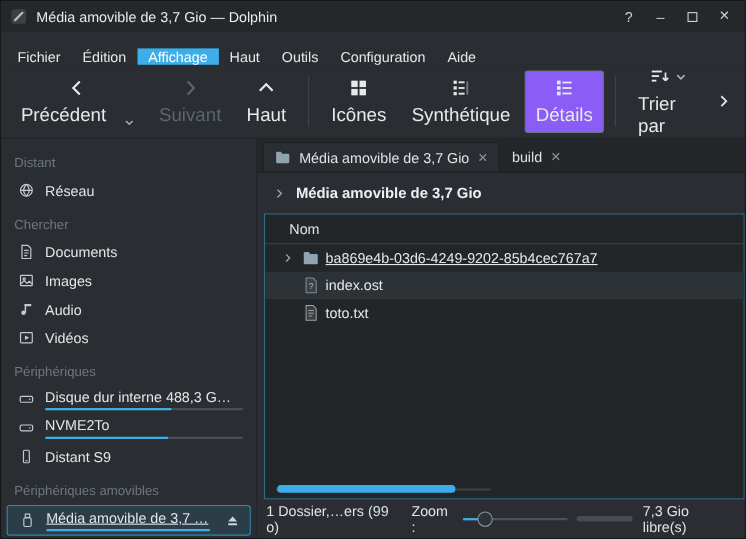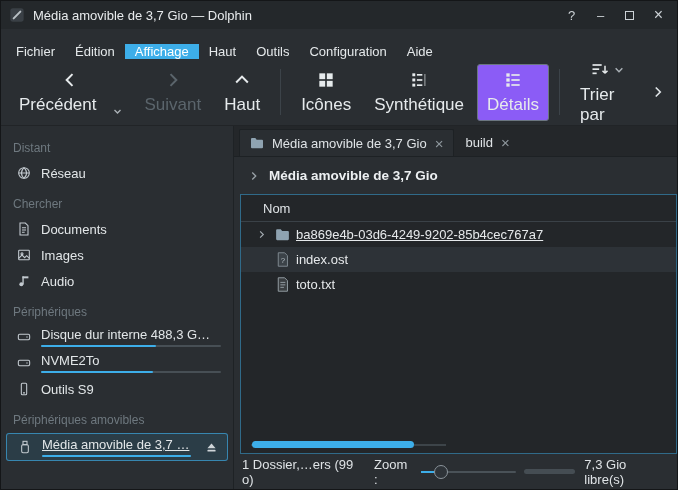--- a/index.html
+++ b/index.html
@@ -266,20 +266,29 @@
       <div class="sitem">
         <span class="sicon">
             <svg width="16" height="16" viewBox="0 0 24 24" fill="currentColor">
               <circle cx="8" cy="17" r="3"></circle>
               <rect x="9.6" y="5" width="2" height="12"></rect>
               <path d="M9.6 5 h9 v3 h-9 z"></path>
             </svg>
           </span>
         <span class="slabel">Audio</span>
       </div>
+      <div class="sitem">
+        <span class="sicon">
+            <svg width="16" height="16" viewBox="0 0 24 24" fill="none" stroke="currentColor" stroke-width="1.6">
+              <rect x="4" y="5" width="16" height="14" rx="1"></rect>
+              <path d="M10 9 l6 3 -6 3 z" fill="currentColor" stroke="none"></path>
+            </svg>
+          </span>
+        <span class="slabel">Vidéos</span>
+      </div>
 
       <div class="ssec">Périphériques</div>
       <div class="sitem">
         <span class="sicon">
             <svg width="16" height="16" viewBox="0 0 24 24" fill="none" stroke="currentColor" stroke-width="1.6">
               <rect x="3.5" y="8" width="17" height="8" rx="2"></rect>
               <circle cx="16.5" cy="12" r="1" fill="currentColor" stroke="none"></circle>
             </svg>
           </span>
         <span class="scol">
@@ -303,21 +312,21 @@
             </span>
         </span>
       </div>
       <div class="sitem">
         <span class="sicon">
             <svg width="16" height="16" viewBox="0 0 24 24" fill="none" stroke="currentColor" stroke-width="1.6">
               <rect x="8" y="3.5" width="8" height="17" rx="1.5"></rect>
               <path d="M10.5 17.8 h3"></path>
             </svg>
           </span>
-        <span class="slabel">Outils S9</span>
+        <span class="slabel">Distant S9</span>
       </div>
 
       <div class="ssec">Périphériques amovibles</div>
       <div class="sitem selected">
         <span class="sicon">
             <svg width="16" height="16" viewBox="0 0 24 24" fill="none" stroke="currentColor" stroke-width="1.6">
               <rect x="7" y="8.5" width="10" height="12" rx="2"></rect>
               <rect x="9" y="3.5" width="6" height="5"></rect>
             </svg>
           </span>

